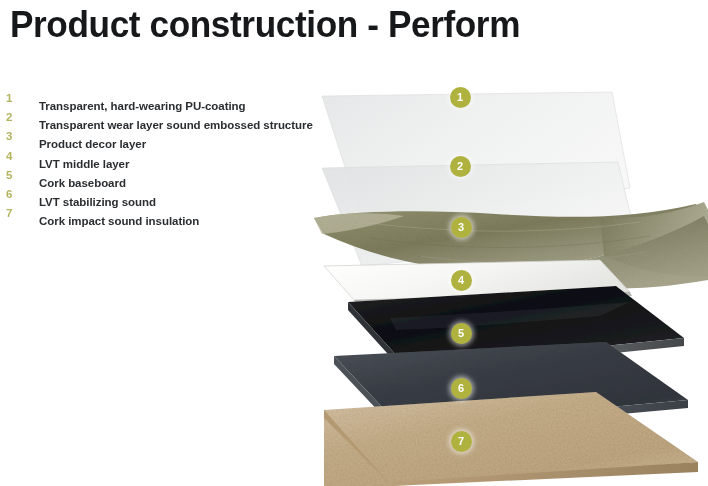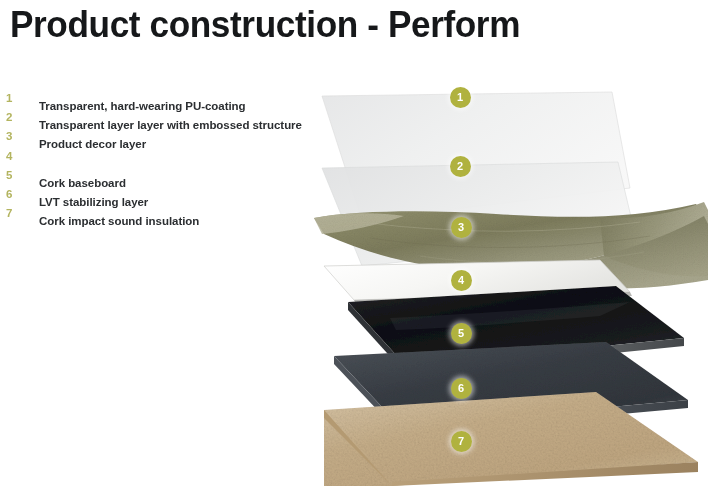--- a/index.html
+++ b/index.html
@@ -116,40 +116,41 @@
 
   <div id="legend">
 
     <div class="legend-row">
       <span class="legend-num">1</span>
       <span class="legend-text">Transparent, hard-wearing PU-coating</span>
     </div>
 
     <div class="legend-row">
       <span class="legend-num">2</span>
-      <span class="legend-text">Transparent layer layer with embossed structure</span>
+      <span class="legend-text">Transparent wear layer sound embossed structure</span>
     </div>
 
     <div class="legend-row">
       <span class="legend-num">3</span>
       <span class="legend-text">Product decor layer</span>
     </div>
 
     <div class="legend-row">
       <span class="legend-num">4</span>
+      <span class="legend-text">LVT middle layer</span>
     </div>
 
     <div class="legend-row">
       <span class="legend-num">5</span>
       <span class="legend-text">Cork baseboard</span>
     </div>
 
     <div class="legend-row">
       <span class="legend-num">6</span>
-      <span class="legend-text">LVT stabilizing layer</span>
+      <span class="legend-text">LVT stabilizing sound</span>
     </div>
 
     <div class="legend-row">
       <span class="legend-num">7</span>
       <span class="legend-text">Cork impact sound insulation</span>
     </div>
 
   </div>
 
   <div id="illustration">

